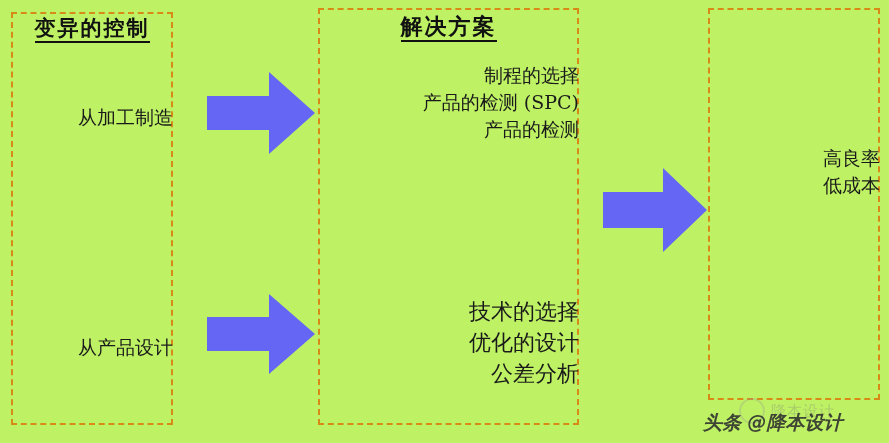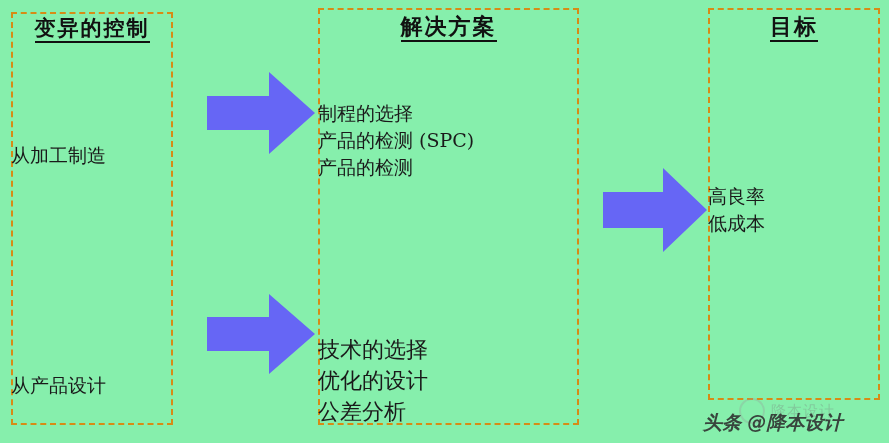--- a/index.html
+++ b/index.html
@@ -4,21 +4,21 @@
 <style>
   html, body {
     margin: 0;
     padding: 0;
     background: #ffffff;
   }
   #canvas {
     position: relative;
     width: 889px;
     height: 443px;
-    background: #86efac;
+    background: #bef264;
     overflow: hidden;
     font-family: "DejaVu Serif", "Liberation Serif", serif;
   }
 
   
   .box {
     position: absolute;
     border: 2px dashed #d78b16;
     background: transparent;
     box-sizing: border-box;
@@ -44,25 +44,24 @@
   }
   #title-variation { top: 14px;  font-size: 21px; }
   #title-solution  { top: 12px;  font-size: 22px; }
   #title-goal      { top: 12px;  font-size: 22px; }
 
   
   .txt-group {
     position: absolute;
     left: 0;
     width: 100%;
-    text-align: left;
+    text-align: right;
     color: #1a1a1a;
     line-height: 1.42;
     white-space: nowrap;
-    margin-top: 38px;
   }
   .txt-group .line { display: block; }
 
   #var-line-1   { top: 104px; font-size: 19px; }
   #var-line-2   { top: 334px; font-size: 19px; }
   #sol-group-1  { top: 62px;  font-size: 19px; }
   #sol-group-2  { top: 296px; font-size: 22px; }
   #goal-group   { top: 145px; font-size: 19px; }
 
   
@@ -153,23 +152,20 @@
   </div>
 
   <div class="txt-group" id="sol-group-2" style="left:318px; width:261px;">
     <span class="line">技术的选择</span>
     <span class="line">优化的设计</span>
     <span class="line">公差分析</span>
   </div>
 
   <div class="box" id="box-goal"></div>
 
-  <div class="box-title" id="title-goal" style="left:708px; width:172px;">
-    <span>目标</span>
-  </div>
 
   <div class="txt-group" id="goal-group" style="left:708px; width:172px;">
     <span class="line">高良率</span>
     <span class="line">低成本</span>
   </div>
 
   <div class="arrow" id="arrow-top-left">
     <svg viewBox="0 0 108 82" preserveAspectRatio="none">
       <polygon points="0,24 62,24 62,0 108,41 62,82 62,58 0,58" fill="#6666f5"></polygon>
     </svg>

